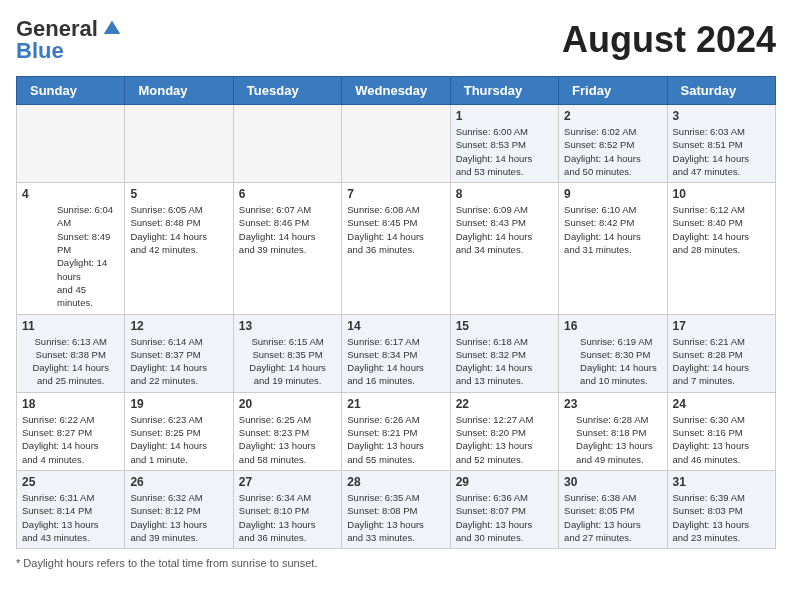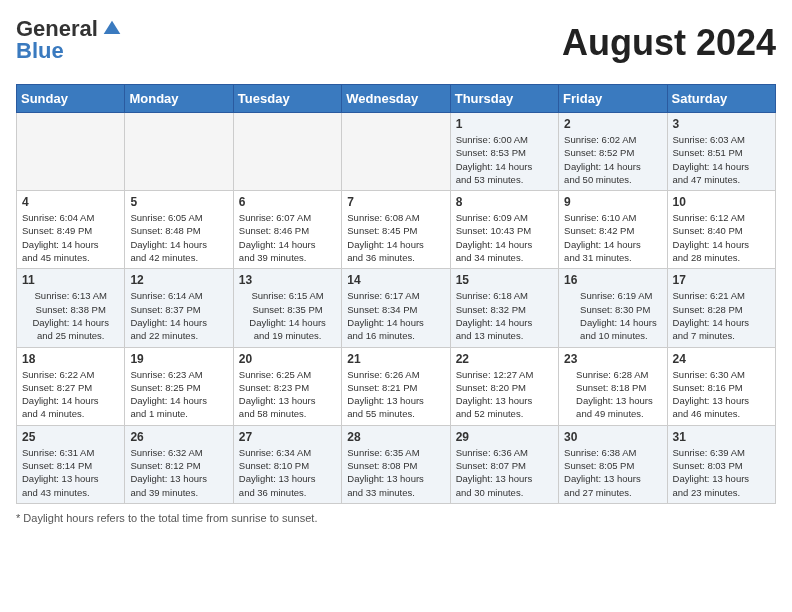--- a/index.html
+++ b/index.html
@@ -6,22 +6,22 @@
     body {
       font-family: Arial, sans-serif;
       background: #fff;
       width: 792px;
       min-height: 612px;
       padding: 16px;
     }
     .header {
       display: flex;
       justify-content: space-between;
-      align-items: flex-end;
-      margin-bottom: 20px;
+      align-items: center;
+      margin-bottom: 12px;
     }
     .logo {
       display: flex;
       flex-direction: column;
       align-items: flex-start;
     }
     .logo-text {
       display: flex;
       align-items: center;
       gap: 2px;
@@ -56,21 +56,21 @@
     .calendar {
       width: 100%;
       border-collapse: collapse;
       border: 1px solid #ccc;
     }
     .calendar th {
       background-color: #3a7abf;
       color: #fff;
       font-size: 13px;
       font-weight: bold;
-      padding: 6px 4px;
+      padding: 6px 13px;
       text-align: left;
       border: 1px solid #2a5a9f;
     }
     .calendar td {
       vertical-align: top;
       padding: 4px 5px;
       border: 1px solid #ccc;
       width: 107px;
       min-height: 80px;
       font-size: 10px;
@@ -162,21 +162,21 @@
           <span class="day-num">3</span>
           <div class="day-info" style="white-space: pre-line;">Sunrise: 6:03 AM
 Sunset: 8:51 PM
 Daylight: 14 hours
 and 47 minutes.</div>
         </td>
       </tr>
       <tr>
         <td>
           <span class="day-num">4</span>
-          <div class="day-info" style="white-space: pre-line;">Sunrise: 6:04 AM
+          <div class="day-info" style="white-space: pre-line; margin-left: 35px;">Sunrise: 6:04 AM
 Sunset: 8:49 PM
 Daylight: 14 hours
 and 45 minutes.</div>
         </td>
         <td>
           <span class="day-num">5</span>
           <div class="day-info" style="white-space: pre-line;">Sunrise: 6:05 AM
 Sunset: 8:48 PM
 Daylight: 14 hours
 and 42 minutes.</div>
@@ -191,21 +191,21 @@
         <td>
           <span class="day-num">7</span>
           <div class="day-info" style="white-space: pre-line;">Sunrise: 6:08 AM
 Sunset: 8:45 PM
 Daylight: 14 hours
 and 36 minutes.</div>
         </td>
         <td>
           <span class="day-num">8</span>
           <div class="day-info" style="white-space: pre-line;">Sunrise: 6:09 AM
-Sunset: 10:43 PM
+Sunset: 8:43 PM
 Daylight: 14 hours
 and 34 minutes.</div>
         </td>
         <td>
           <span class="day-num">9</span>
           <div class="day-info" style="white-space: pre-line;">Sunrise: 6:10 AM
 Sunset: 8:42 PM
 Daylight: 14 hours
 and 31 minutes.</div>
         </td>

